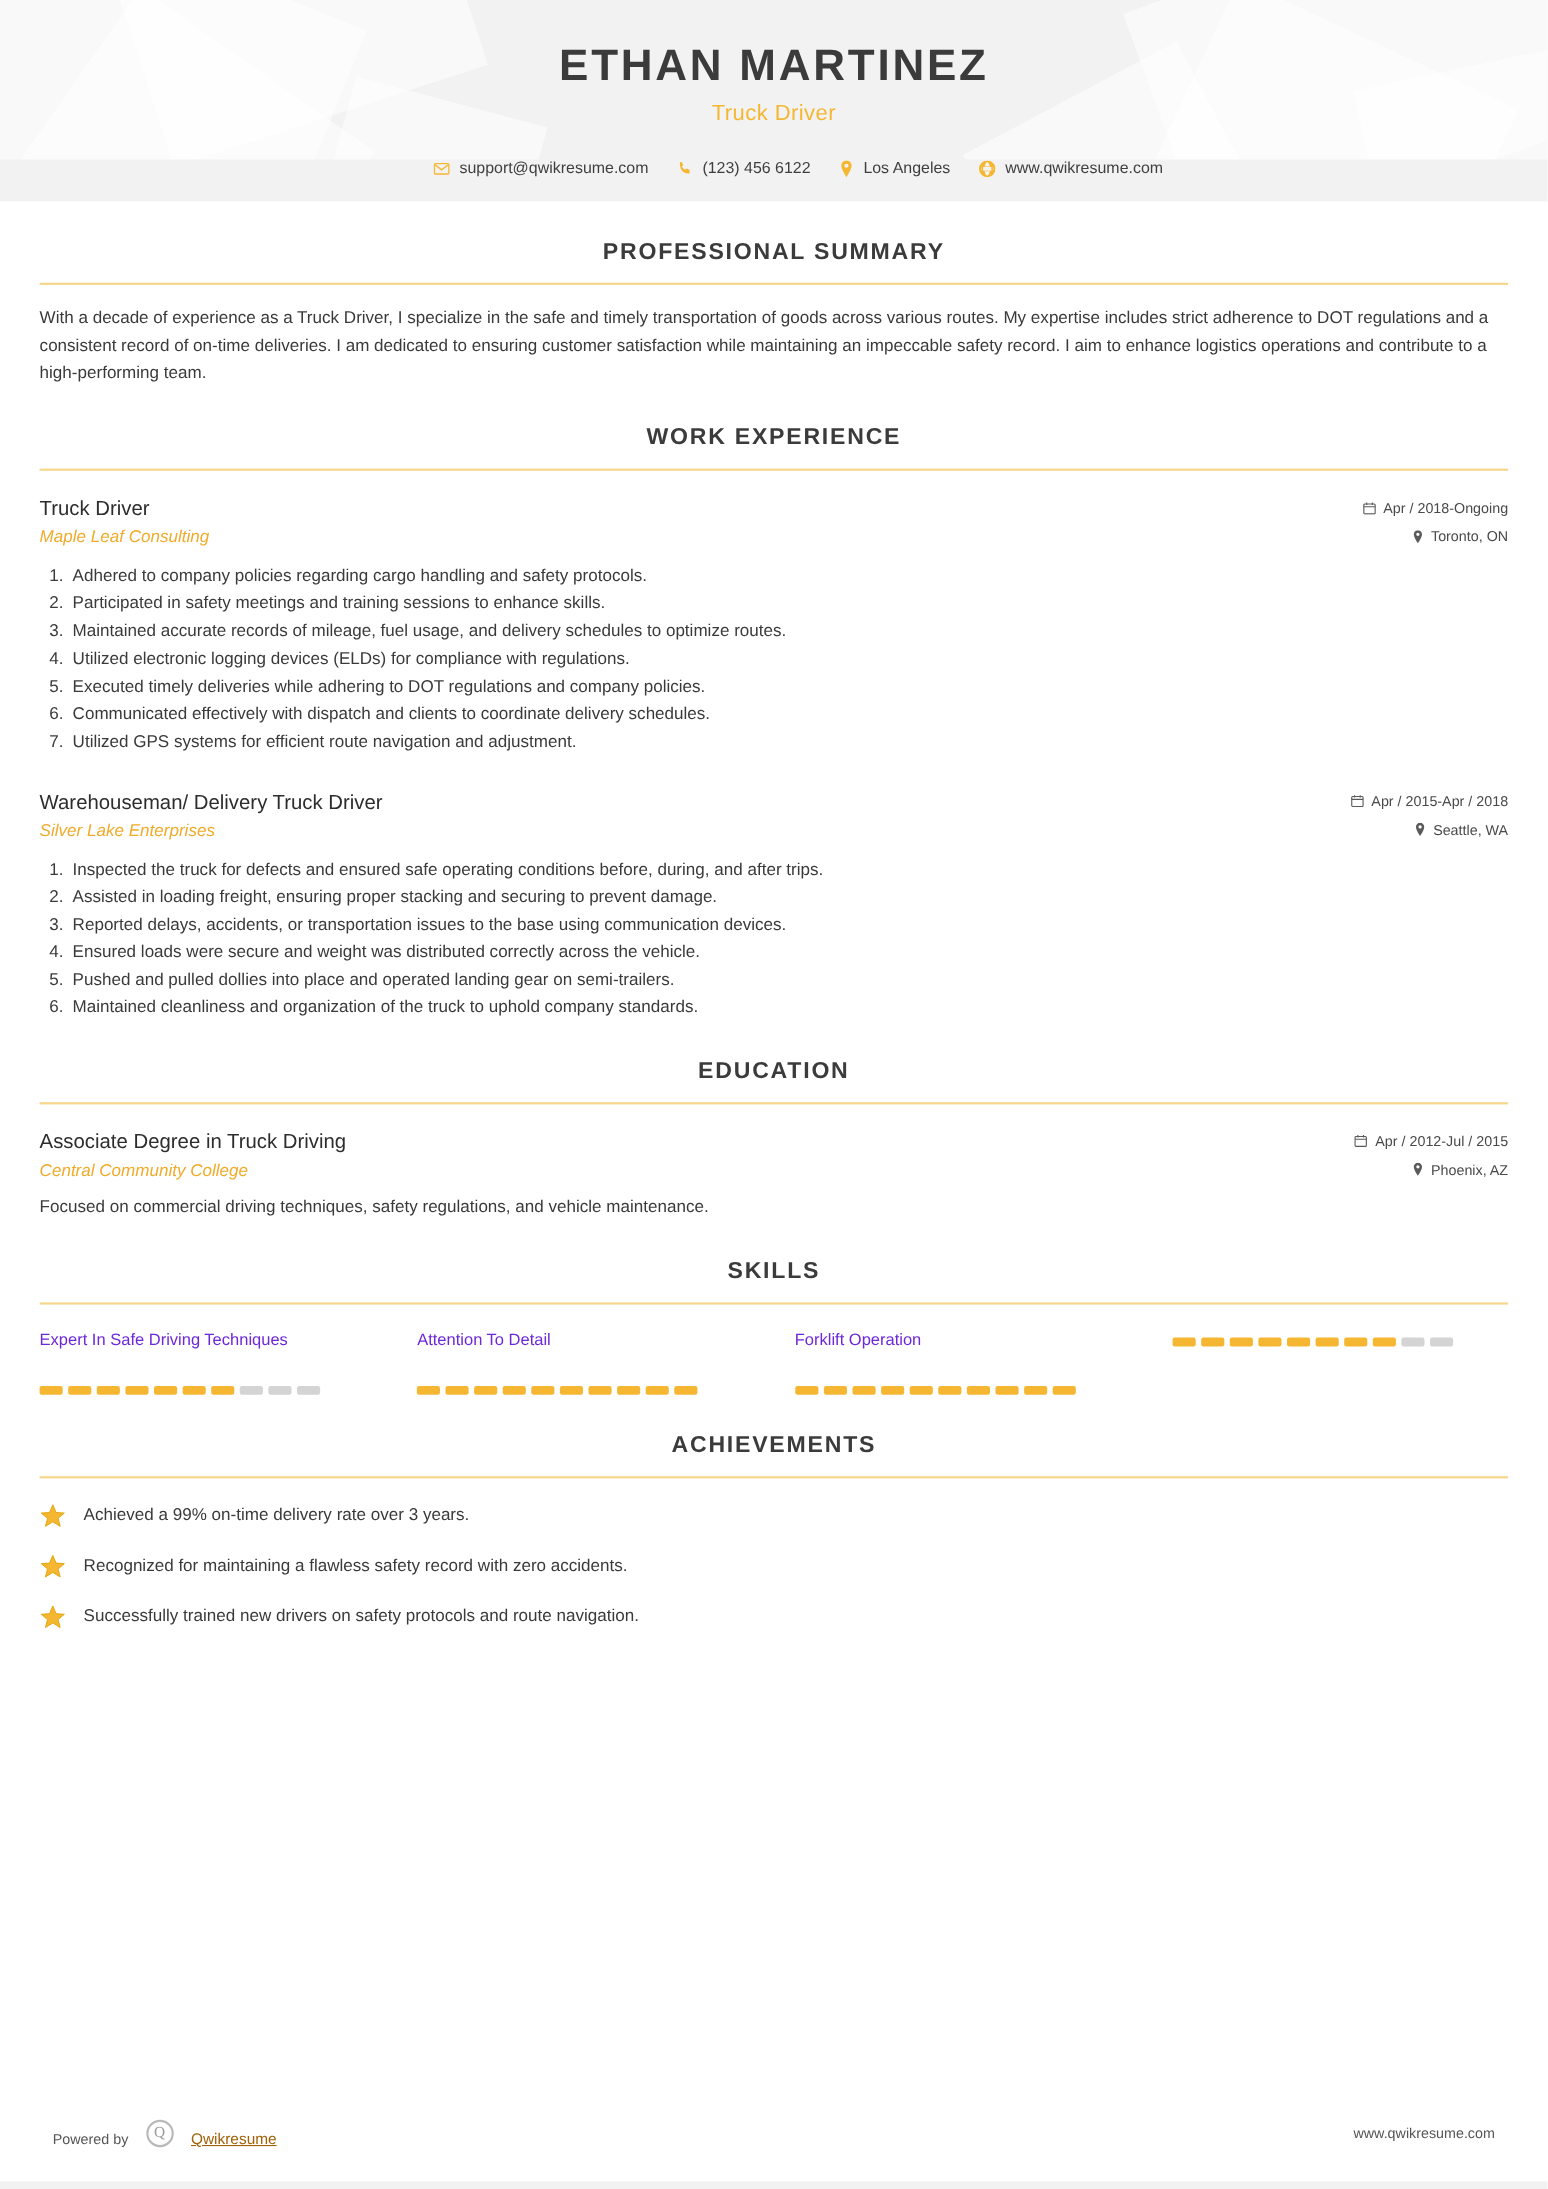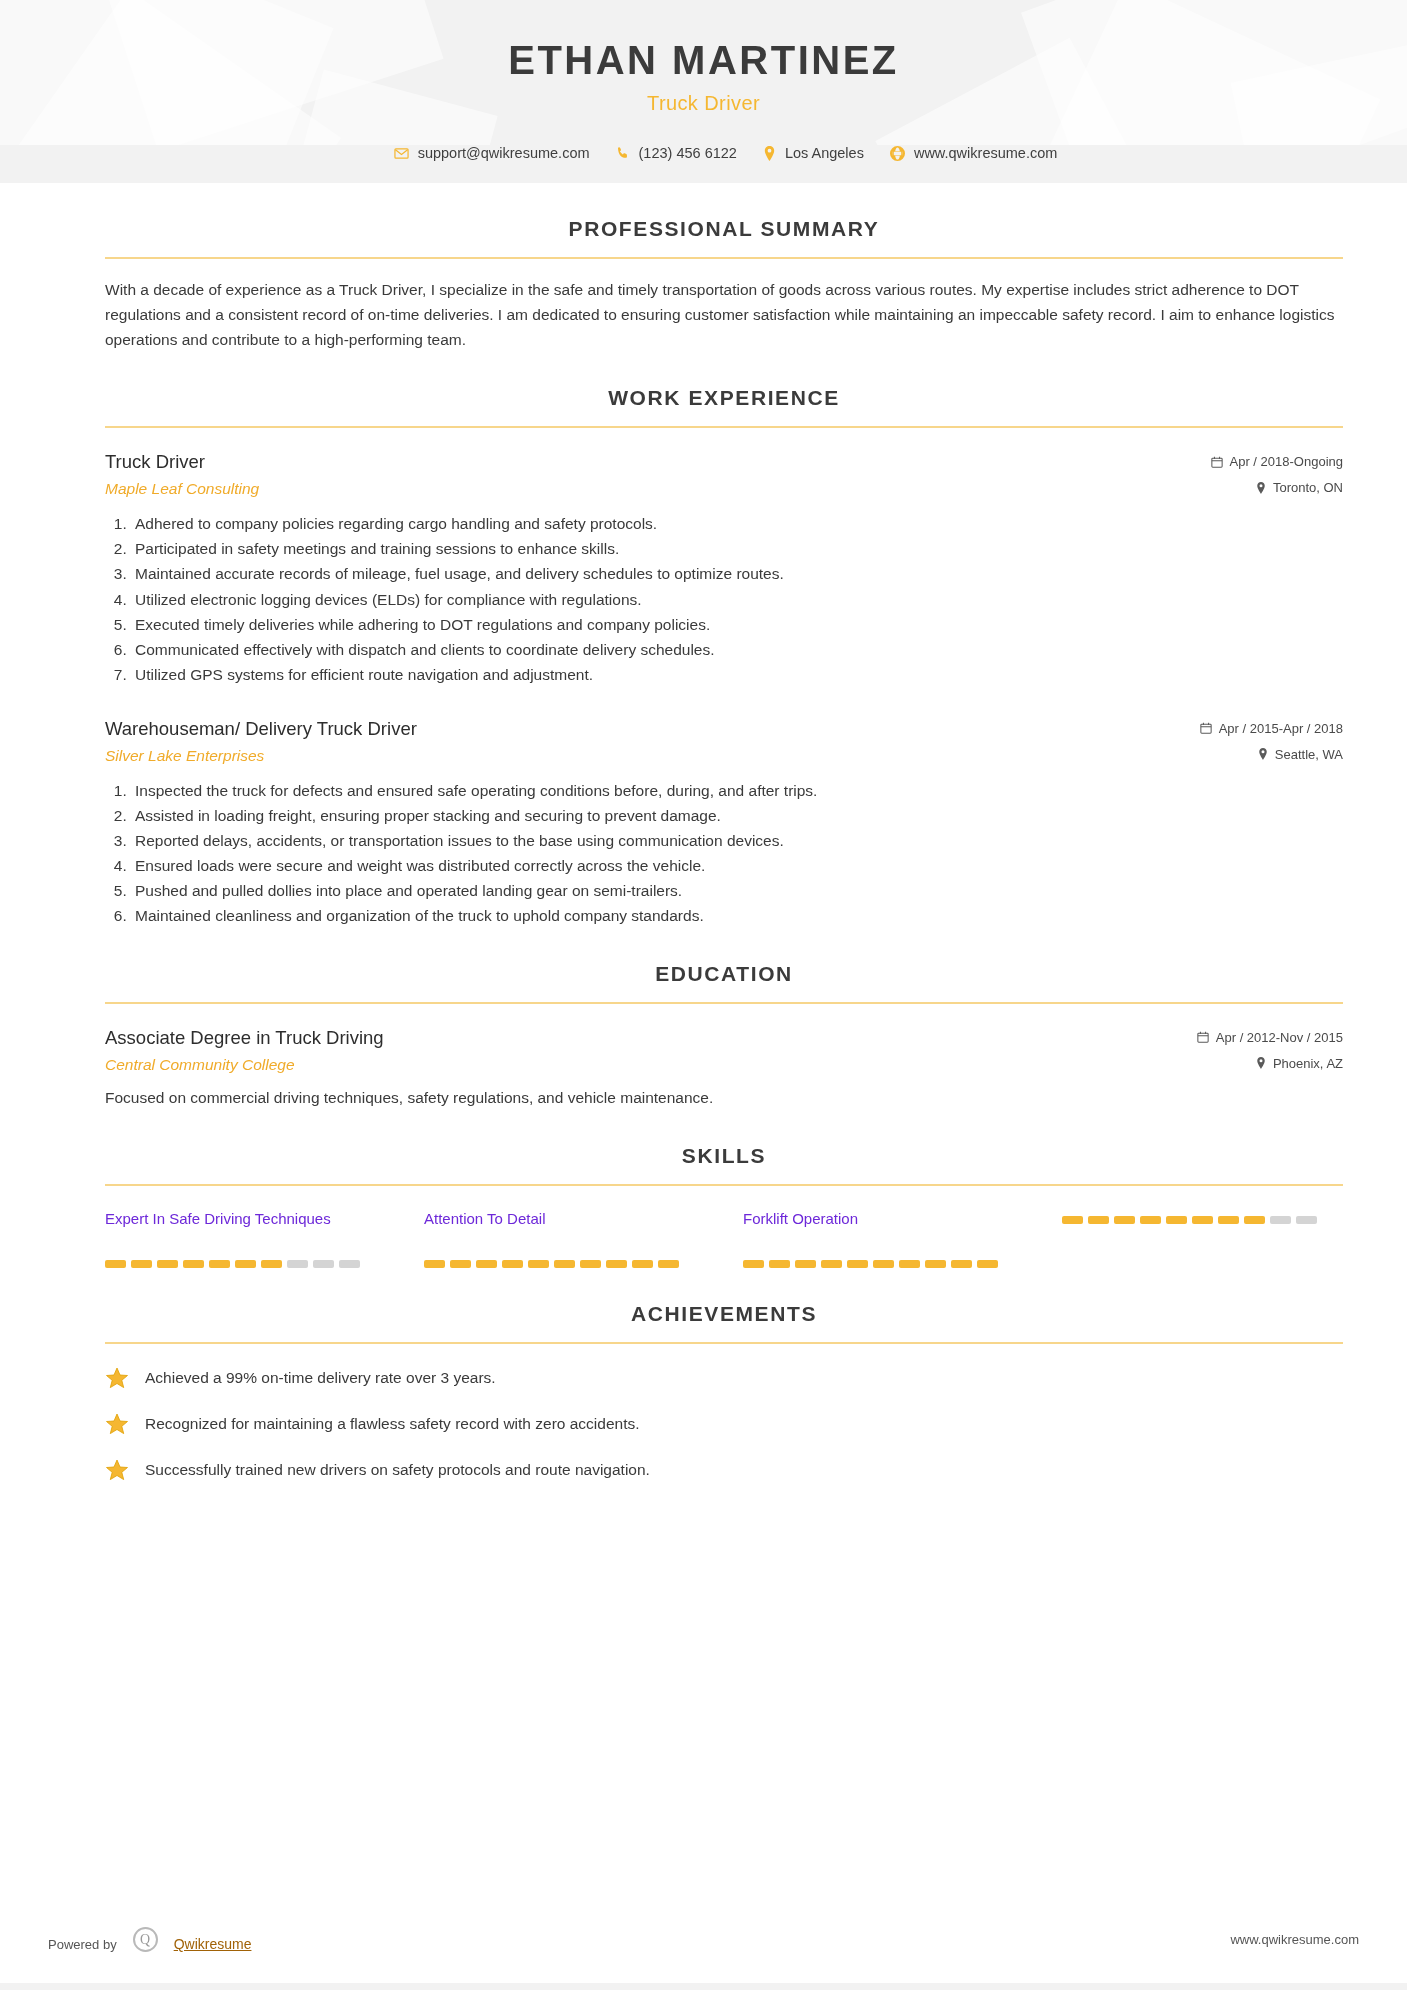--- a/index.html
+++ b/index.html
@@ -63,21 +63,21 @@
     margin-top: 22px;
     font-size: 14.5px;
     color: #3f3f3f;
     padding-left: 44px;
   }
   .contact-item { display: flex; align-items: center; gap: 9px; white-space: nowrap; }
   .contact-item .ico { color: #f5b731; display: inline-flex; align-items: center; }
   .contact-item .ico svg { display: block; }
 
   
-  .page { padding: 0 64px; margin-left: 41px; }
+  .page { padding: 0 36px; }
 
   .section-title {
     text-align: center;
     font-size: 21px;
     font-weight: bold;
     letter-spacing: 1.6px;
     color: #3b3b3b;
     margin: 34px 0 0 0;
   }
   .section-rule {
@@ -363,21 +363,21 @@
           <div class="entry-org">Central Community College</div>
         </div>
         <div class="entry-meta">
           <div class="meta-line">
             <span class="ico">
               <svg width="12" height="12" viewBox="0 0 14 14" fill="none" stroke="currentColor" stroke-width="1.2">
                 <rect x="1" y="2.5" width="12" height="10.5" rx="1"></rect>
                   <path d="M1 5.5h12M4 1v2.5M10 1v2.5"></path>
               </svg>
             </span>
-            <span>Apr / 2012-Nov / 2015</span>
+            <span>Apr / 2012-Jul / 2015</span>
           </div>
           <div class="meta-line">
             <span class="ico">
               <svg width="10" height="12" viewBox="0 0 12 16" fill="currentColor">
                 <path d="M6 0C3.2 0 1 2.2 1 5c0 3.6 5 11 5 11s5-7.4 5-11c0-2.8-2.2-5-5-5zm0 7a2 2 0 1 1 0-4 2 2 0 0 1 0 4z"></path>
               </svg>
             </span>
             <span>Phoenix, AZ</span>
           </div>
         </div>

